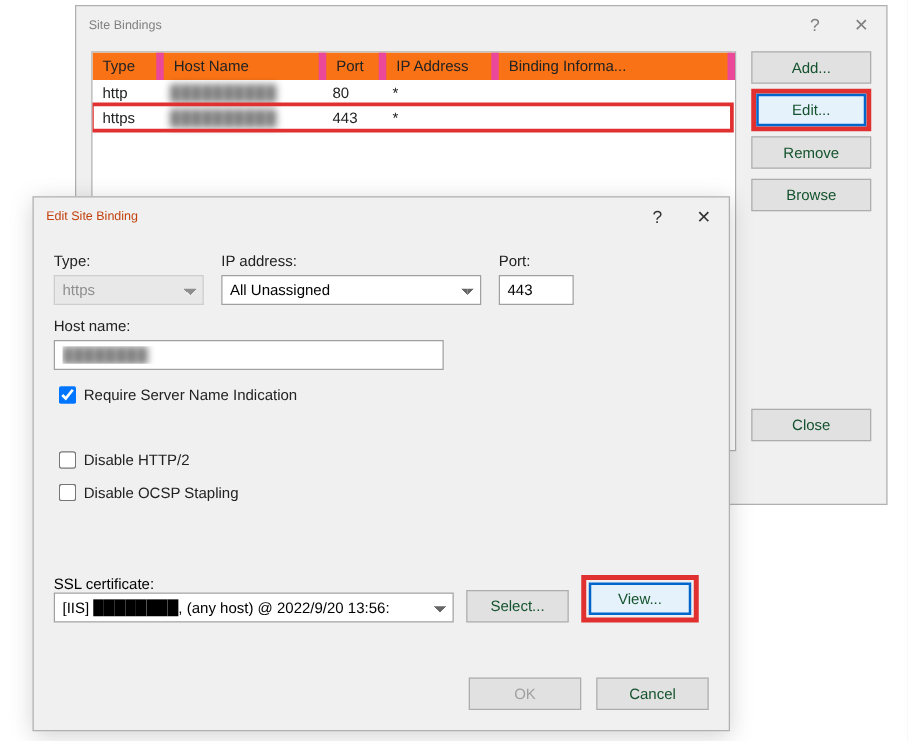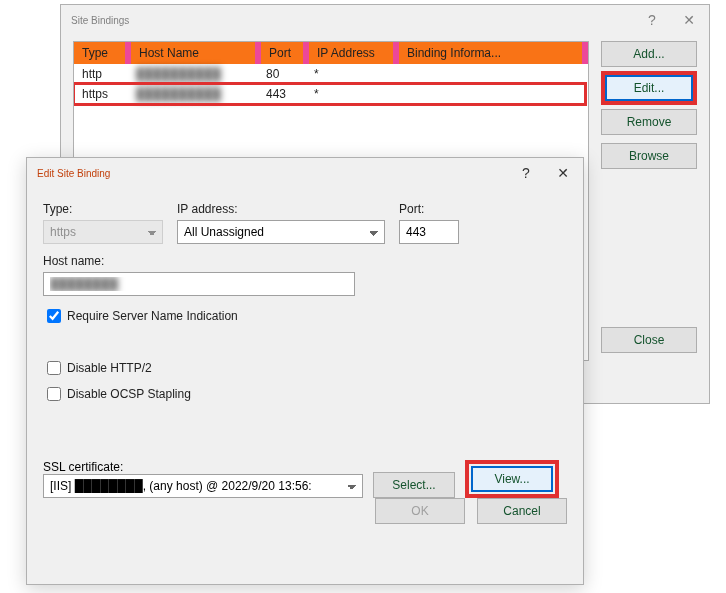--- a/index.html
+++ b/index.html
@@ -42,21 +42,21 @@
   .hostname-field input { width: 312px; }
   .checkbox-line { display: flex; align-items: center; margin-bottom: 6px; color: #222; }
   .checkbox-line input { margin-right: 6px; width: 14px; height: 14px; }
   .gap { height: 26px; }
   .ssl-row { display: flex; align-items: center; gap: 10px; margin-top: 56px; }
   .ssl-select-wrap { display: flex; flex-direction: column; }
   .ssl-select { width: 320px; }
   .view-wrap { border: 4px solid #e03030; padding: 2px; }
   .view-wrap .btn { margin: 0; border: 2px solid #0066cc; background: #e5f1fb; width: 82px; }
   .select-btn { width: 82px; margin: 0; }
-  .bottom-buttons { display: flex; justify-content: flex-end; gap: 12px; }
+  .bottom-buttons { display: flex; justify-content: flex-end; gap: 12px; margin-top: 44px; }
   .bottom-buttons .btn { width: 90px; margin: 0; }
   .redact { color: transparent; text-shadow: 0 0 6px rgba(0,0,0,0.5); user-select: none; }
 </style>
 </head>
 <body>
 
 <div id="site-bindings" class="dialog">
   <div class="titlebar">
     <span class="title">Site Bindings</span>
     <span class="help">?</span>

